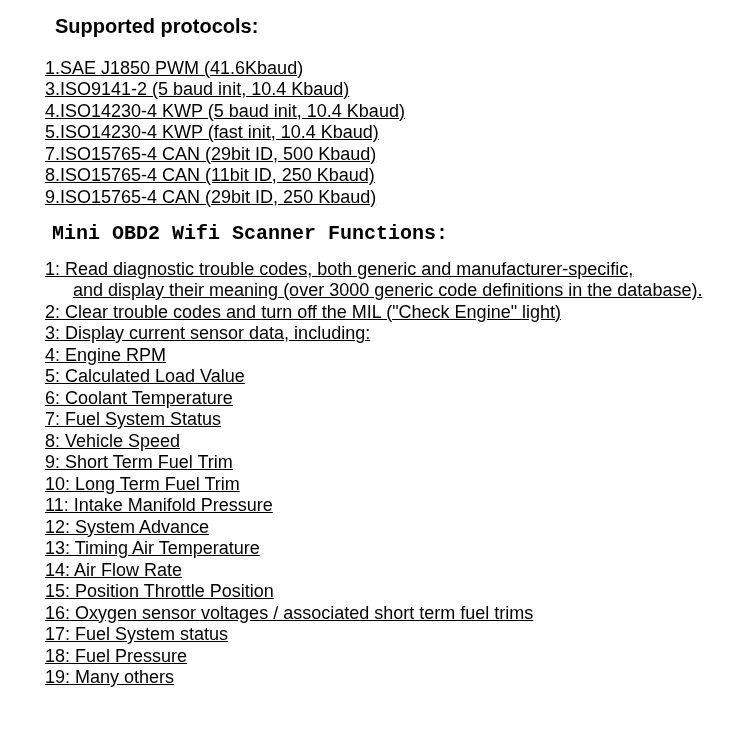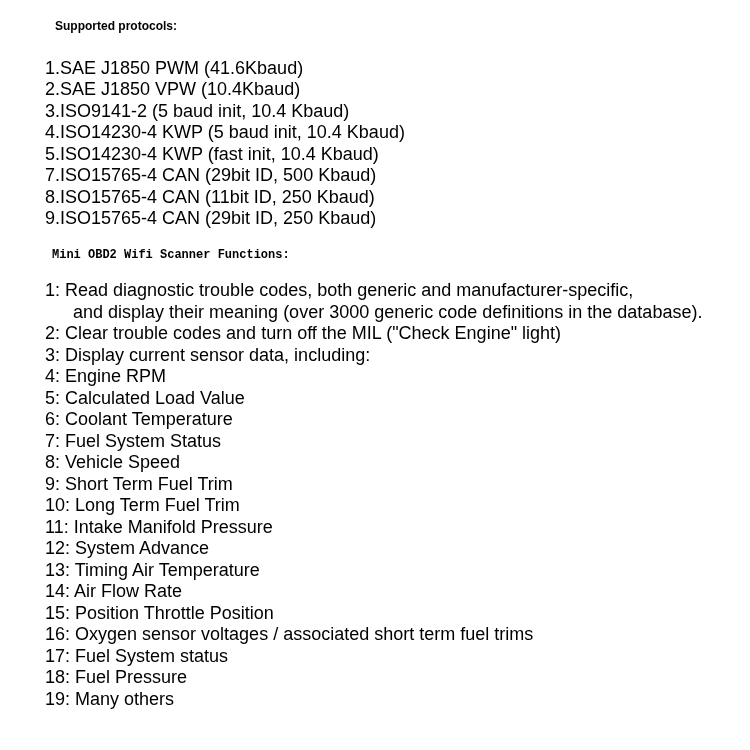--- a/index.html
+++ b/index.html
@@ -14,48 +14,48 @@
     color: #000000;
     font-family: "Liberation Sans", sans-serif;
   }
   .doc {
     padding: 16px 20px 0 45px;
     font-size: 18px;
     line-height: 21.5px;
   }
   .heading {
     font-weight: bold;
-    font-size: 12px;
+    font-size: 20px;
     margin: 0 0 20px 10px;
   }
   .heading-2 {
     margin: 15px 0 14px 7px;
     font-family: Liberation Mono, monospace;
   }
   .list {
     margin: 0;
     padding: 0;
+    text-decoration: underline;
   }
   .line {
     white-space: pre;
   }
   .line.continuation {
     padding-left: 28px;
   }
 </style>
 </head>
 <body>
 
 <div class="doc">
 
   <div class="heading">Supported protocols:</div>
 
   <div class="list">
     <div class="line">1.SAE J1850 PWM (41.6Kbaud)</div>
-    <div class="line">2.SAE J1850 VPW (10.4Kbaud)</div>
     <div class="line">3.ISO9141-2 (5 baud init, 10.4 Kbaud)</div>
     <div class="line">4.ISO14230-4 KWP (5 baud init, 10.4 Kbaud)</div>
     <div class="line">5.ISO14230-4 KWP (fast init, 10.4 Kbaud)</div>
     <div class="line">7.ISO15765-4 CAN (29bit ID, 500 Kbaud)</div>
     <div class="line">8.ISO15765-4 CAN (11bit ID, 250 Kbaud)</div>
     <div class="line">9.ISO15765-4 CAN (29bit ID, 250 Kbaud)</div>
   </div>
 
   <div class="heading heading-2">Mini OBD2 Wifi Scanner Functions:</div>
 

